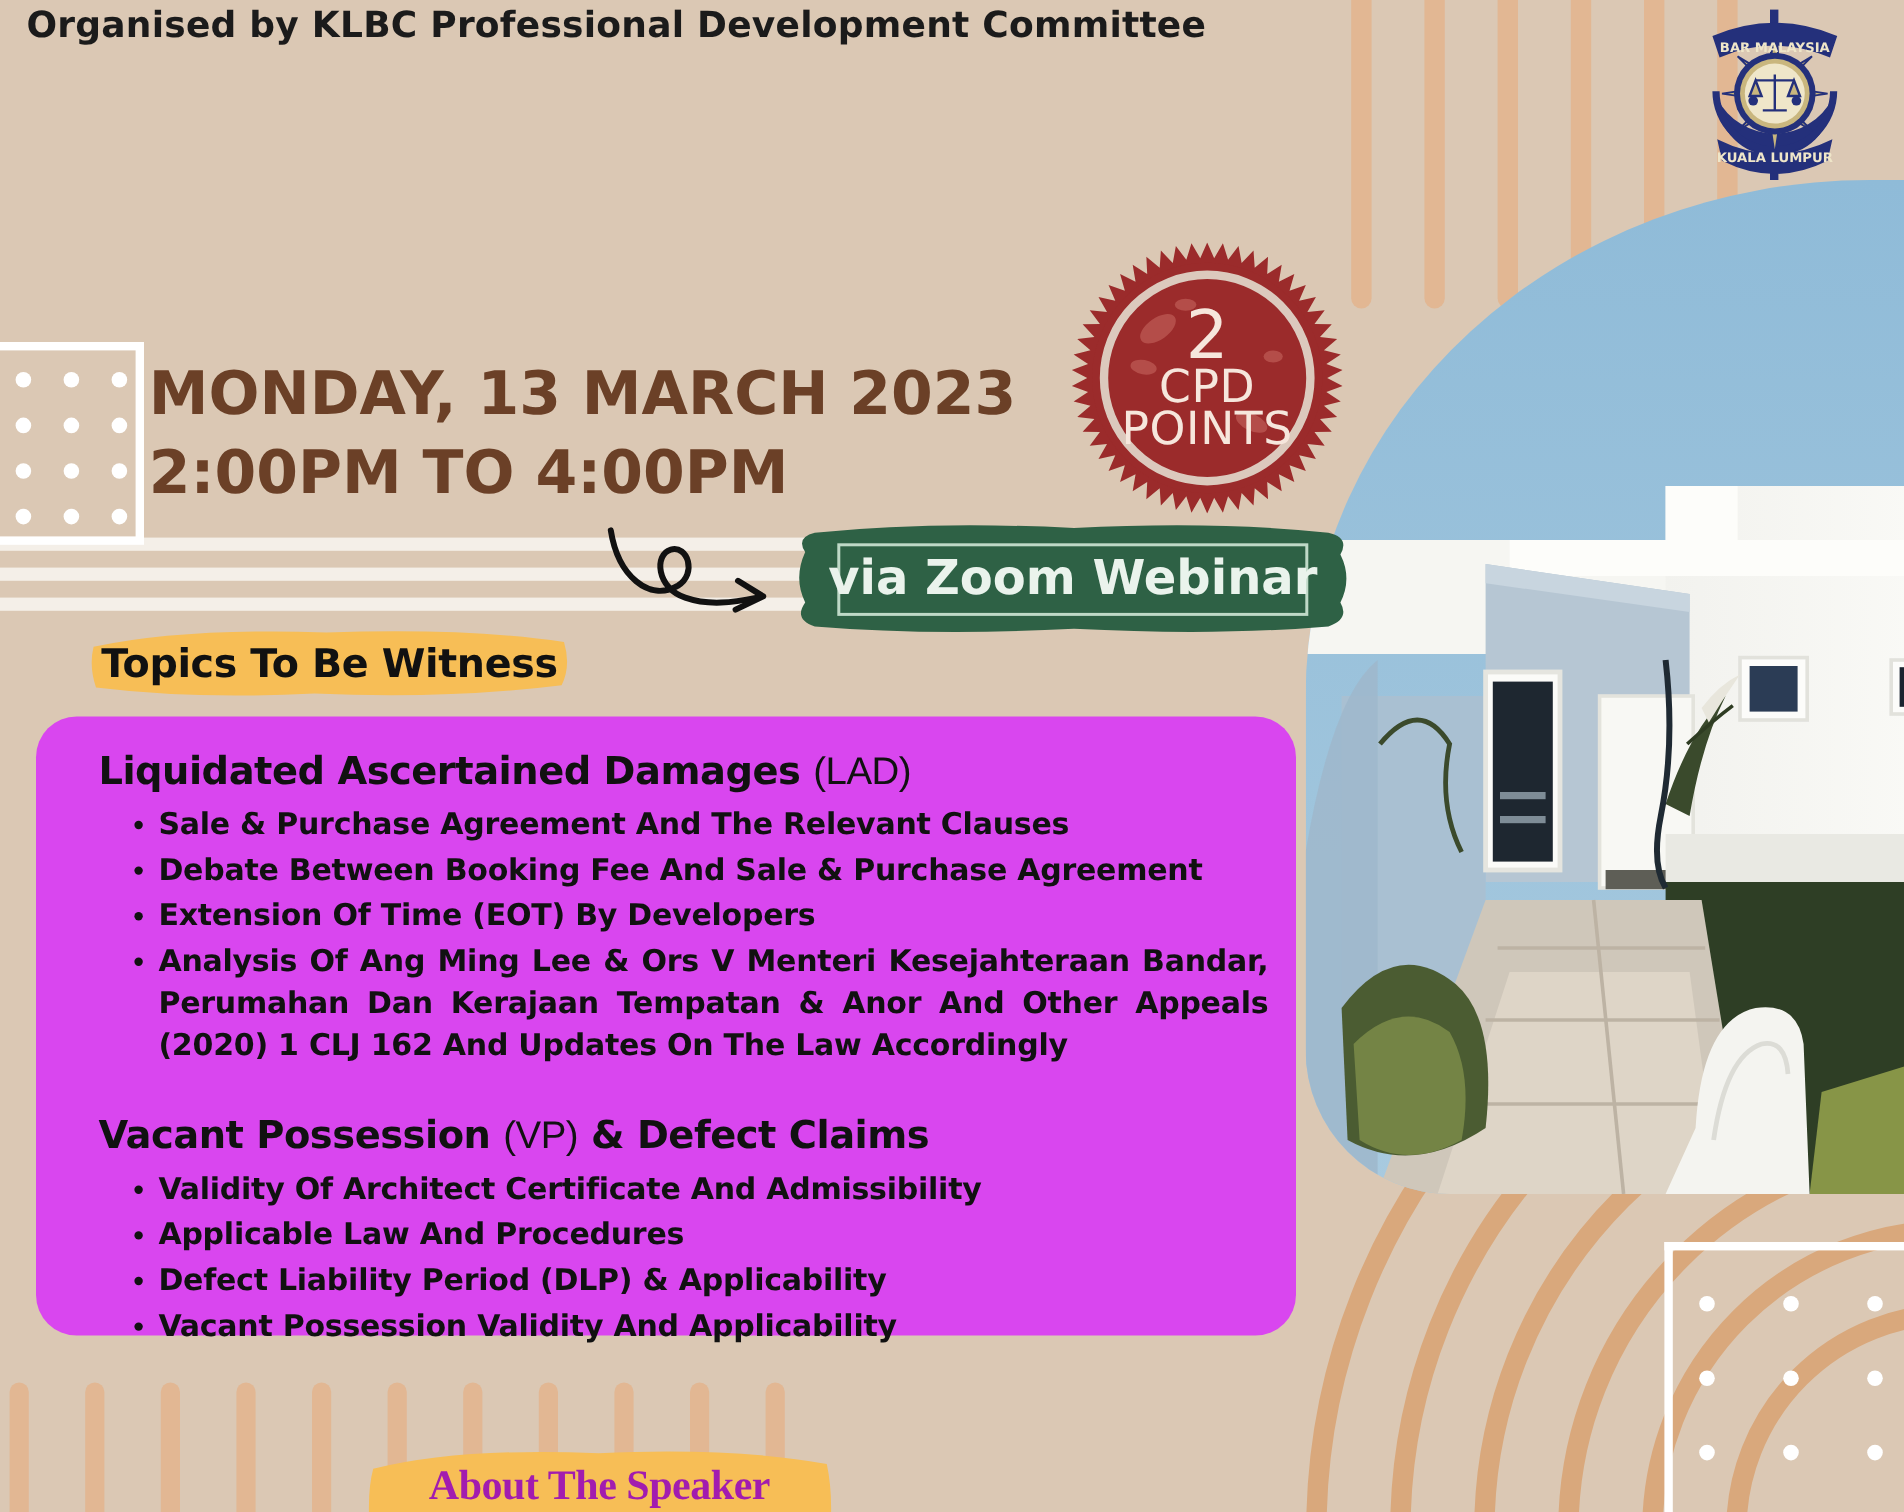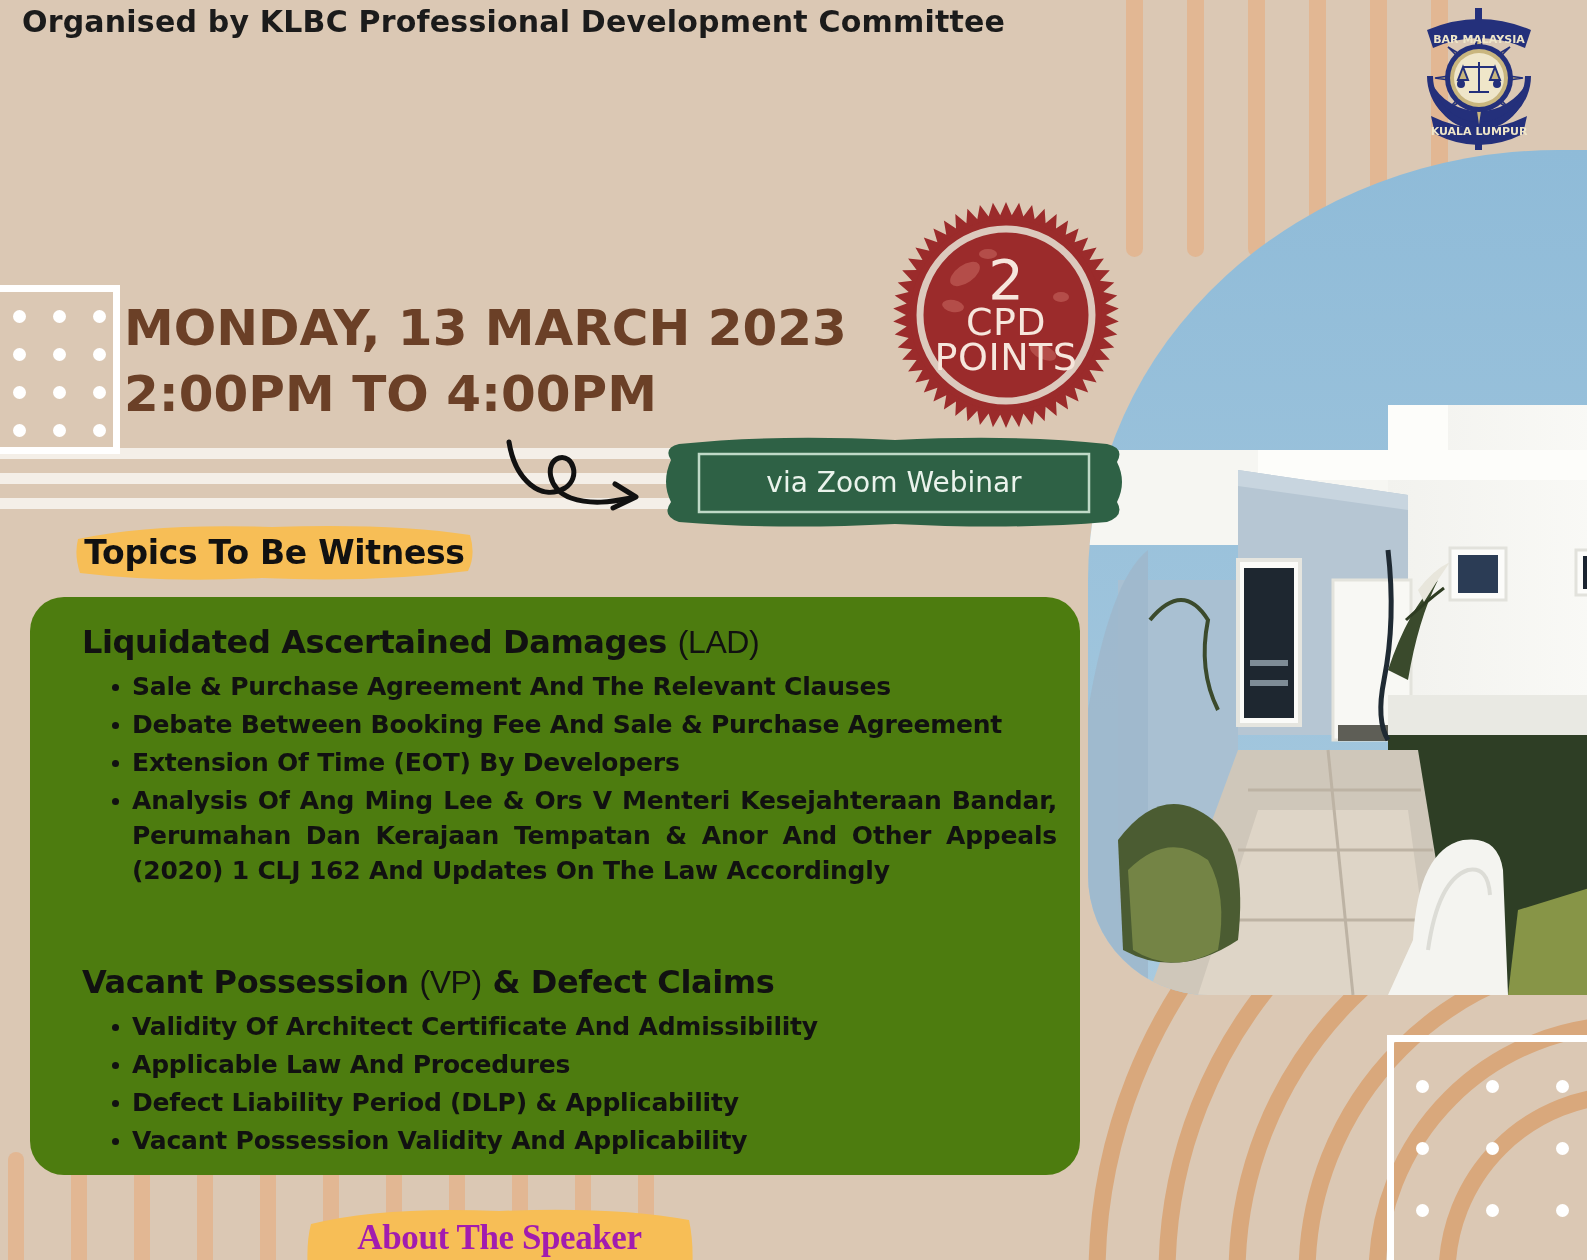--- a/index.html
+++ b/index.html
@@ -81,57 +81,57 @@
     font-family:"DejaVu Sans", sans-serif;line-height:.94;pointer-events:none;
   }
   .cpd .n{font-size:56px;font-weight:400;margin-bottom:-2px;}
   .cpd .l1{font-size:38px;font-weight:400;letter-spacing:.5px;}
   .cpd .l2{font-size:38px;font-weight:400;letter-spacing:.5px;}
 
   
   .zoompill{position:absolute;left:655px;top:432px;width:478px;height:100px;}
   .zoompill .label{
     position:absolute;inset:0;display:flex;align-items:center;justify-content:center;
-    color:#EAF3EC;font-family:"DejaVu Sans", sans-serif;font-weight:400;font-size:28px;
+    color:#EAF3EC;font-family:"DejaVu Sans", sans-serif;font-weight:700;font-size:40px;
     letter-spacing:0px;
   }
   .arrow{position:absolute;left:495px;top:432px;width:165px;height:80px;}
 
   
   .topicsbadge{position:absolute;left:72px;top:521px;width:405px;height:63px;}
   .topicsbadge .bg{position:absolute;inset:0;}
   .topicsbadge .label{
     position:absolute;inset:0;display:flex;align-items:center;justify-content:center;
     color:#111;font-family:"DejaVu Sans", sans-serif;font-weight:700;font-size:33px;
     letter-spacing:-.3px;
   }
 
   
   .panel{
-    position:absolute;left:30px;top:597px;width:1050px;height:578px;
-    background:#4d7c0f;border-radius:34px;
+    position:absolute;left:30px;top:597px;width:1050px;height:516px;
+    background:#d946ef;border-radius:34px;
   }
   .sec-title{
     color:#111;font-family:"DejaVu Sans", sans-serif;font-weight:700;
     font-size:32px;letter-spacing:-.4px;
   }
   .sec-title .paren{font-weight:400;font-family:"Liberation Sans",sans-serif;}
   .bul{list-style:none;margin:0;padding:0;}
   .bul li{
     position:relative;padding-left:28px;
     color:#111;font-family:"DejaVu Sans", sans-serif;font-weight:700;
     font-size:25px;line-height:35px;letter-spacing:-.2px;
     margin-bottom:3px;
   }
   .bul li::before{
     content:"";position:absolute;left:8px;top:15px;width:7px;height:7px;border-radius:50%;background:#111;
   }
   .bul li.justify{text-align:justify;}
   .grp1{position:absolute;left:52px;top:26px;width:975px;}
-  .grp2{position:absolute;left:52px;top:330px;width:975px;margin-top:36px;}
+  .grp2{position:absolute;left:52px;top:330px;width:975px;}
   .grp1 .bul,.grp2 .bul{margin-top:8px;margin-left:22px;}
 
   
   .aboutbadge{position:absolute;left:303px;top:1204px;width:393px;height:80px;}
   .aboutbadge .bg{position:absolute;inset:0;}
   .aboutbadge .label{
     position:absolute;left:0;right:0;top:14px;text-align:center;
     color:#a21caf;font-family:Liberation Serif, serif;font-weight:700;font-size:35px;
     letter-spacing:-.4px;
   }

